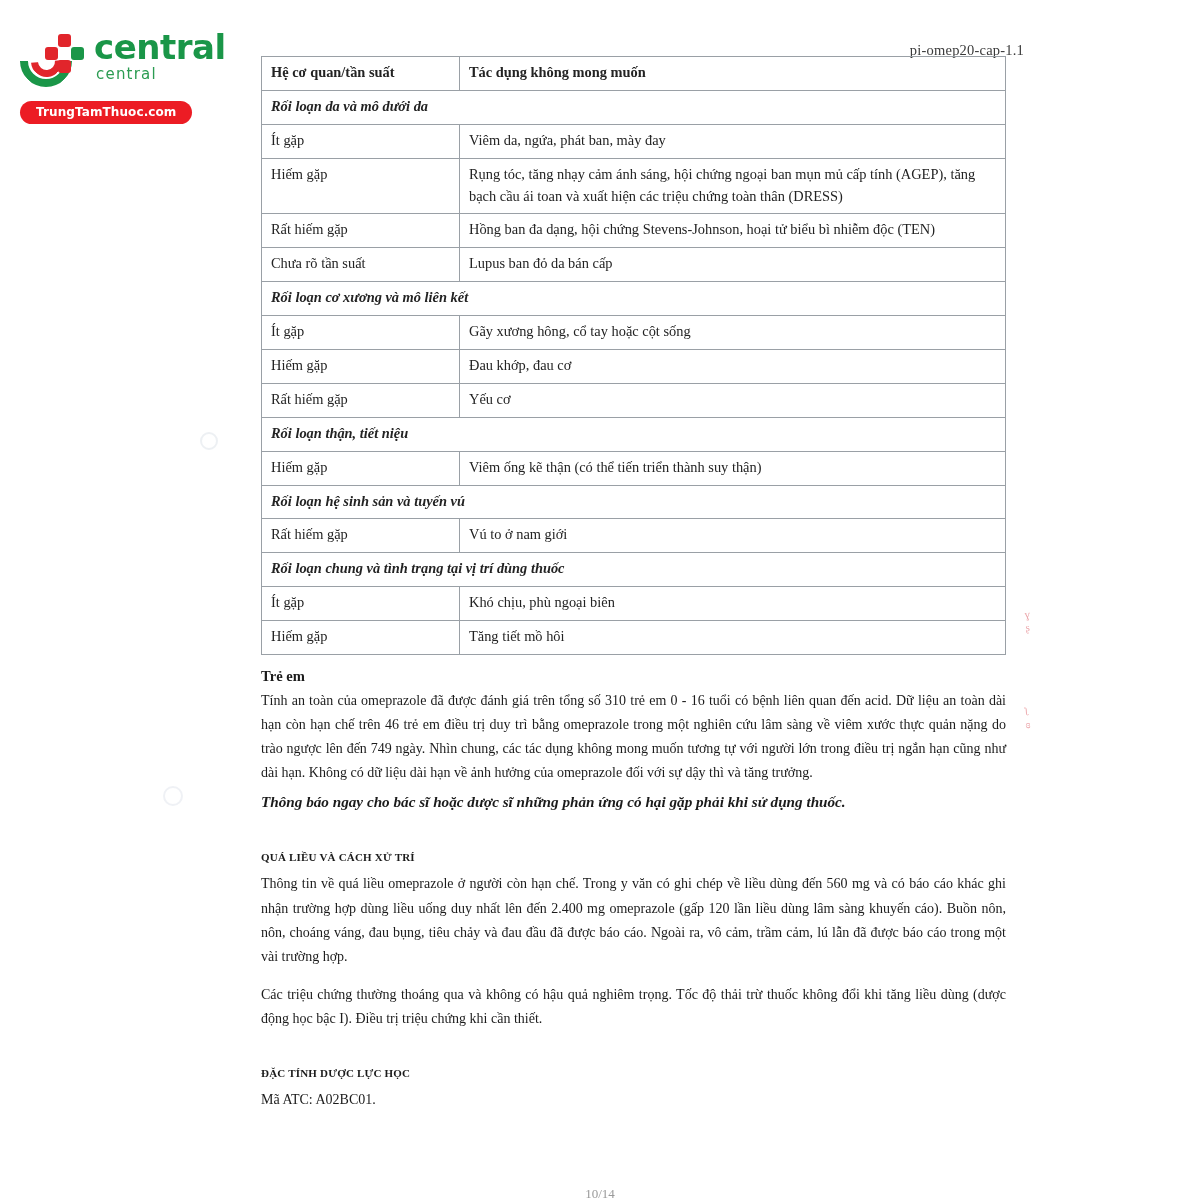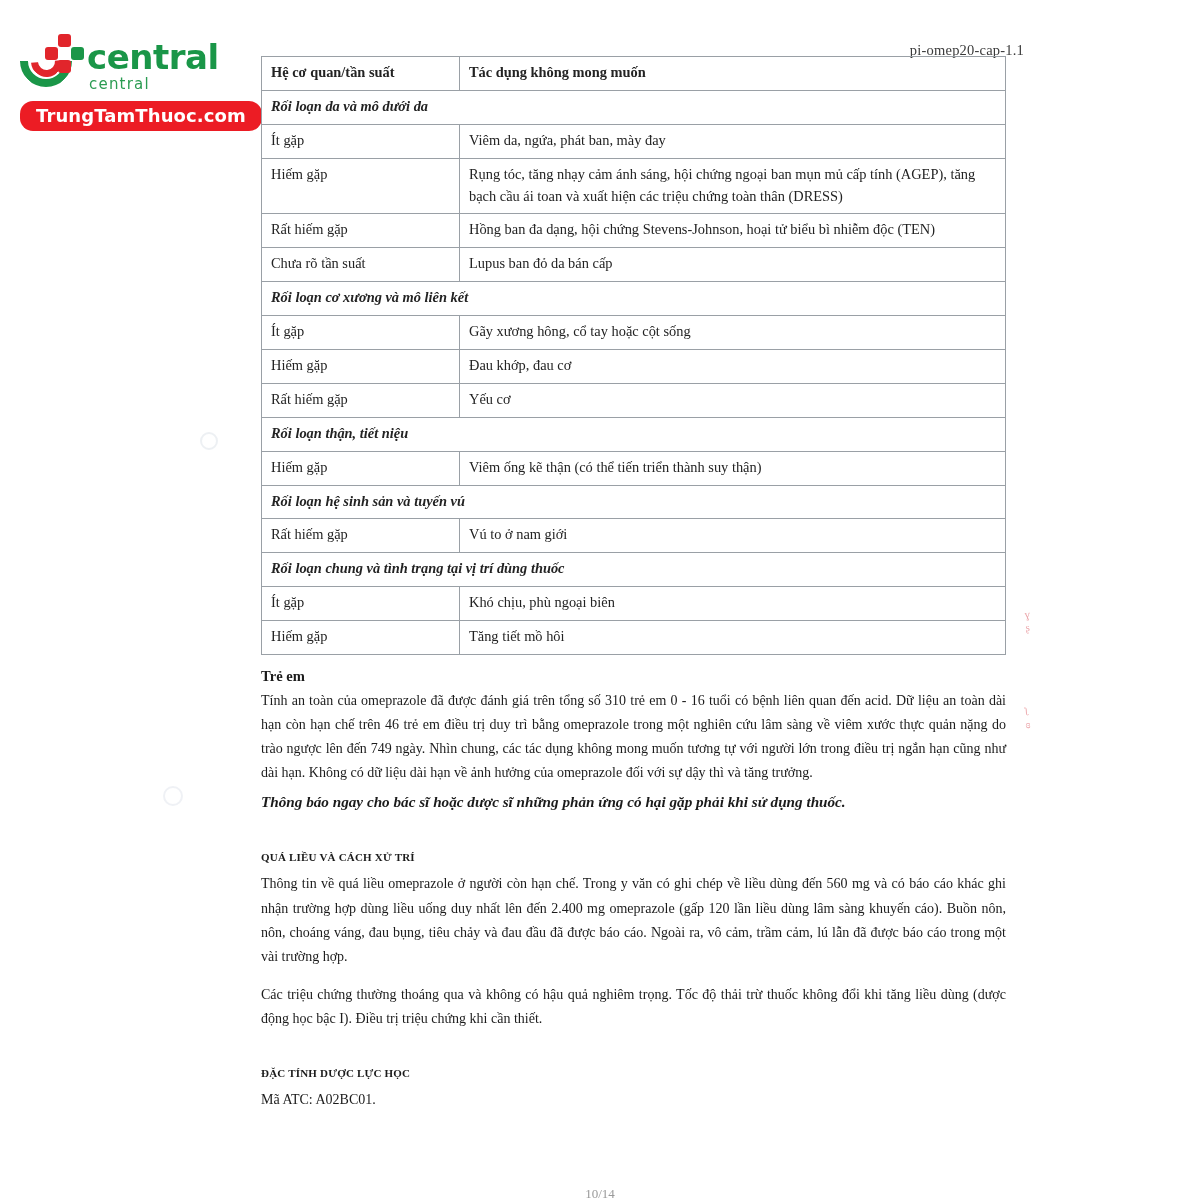--- a/index.html
+++ b/index.html
@@ -33,21 +33,21 @@
   .wm-ring.r1 { left: 200px; top: 432px; width: 18px; height: 18px; }
   .wm-ring.r2 { left: 163px; top: 786px; width: 20px; height: 20px; border-color:#e2e6ec; }
 
   
   #brand {
     position: absolute;
     left: 18px;
     top: 30px;
     width: 220px;
   }
-  .logo-row { display: flex; align-items: flex-end; gap: 3px; }
+  .logo-row { display: flex; align-items: flex-start; gap: 10px; }
   .logo-mark { position: relative; width: 66px; height: 62px; flex: 0 0 auto; }
 
   .arc-outer {
     position: absolute; left: 2px; top: 5px;
     width: 52px; height: 52px;
     border: 8px solid #1a9648;
     border-radius: 50%;
     border-top-color: transparent;
     border-right-color: transparent;
     transform: rotate(-45deg);
@@ -86,21 +86,21 @@
   #site-banner {
     margin-top: 9px;
     margin-left: 2px;
     background: #ec1c24;
     color: #ffffff;
     border-radius: 13px;
     padding: 4px 16px 5px 16px;
     display: inline-block;
     font-family: "DejaVu Sans", "Liberation Sans", sans-serif;
     font-weight: 700;
-    font-size: 18px;
+    font-size: 12px;
     letter-spacing: .1px;
     white-space: nowrap;
   }
 
   
   #doc-code {
     position: absolute;
     right: 176px;
     top: 42px;
     font-size: 14.5px;

